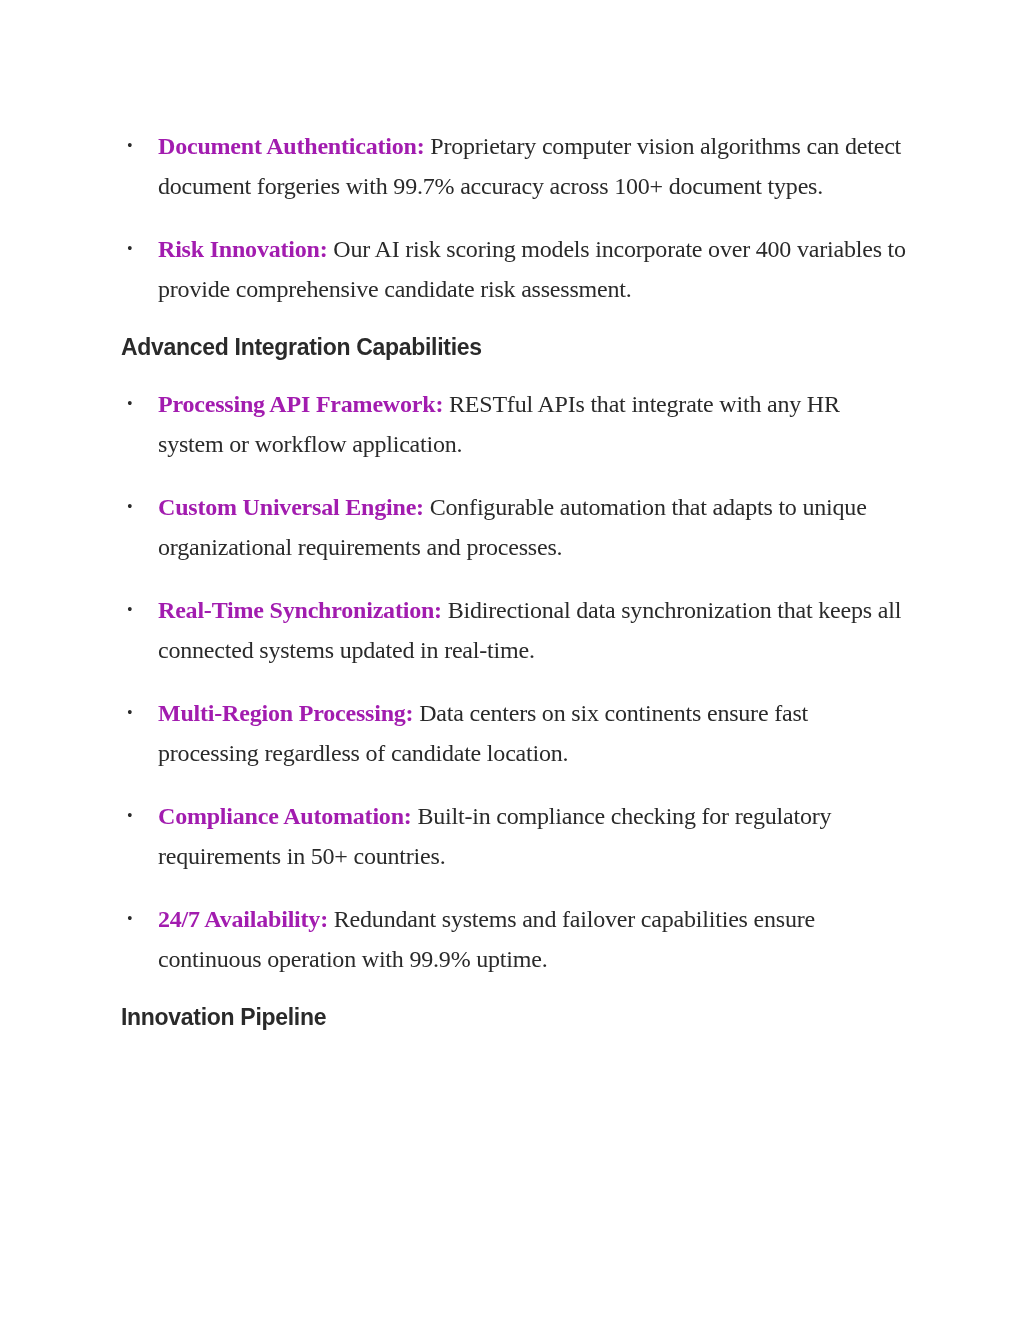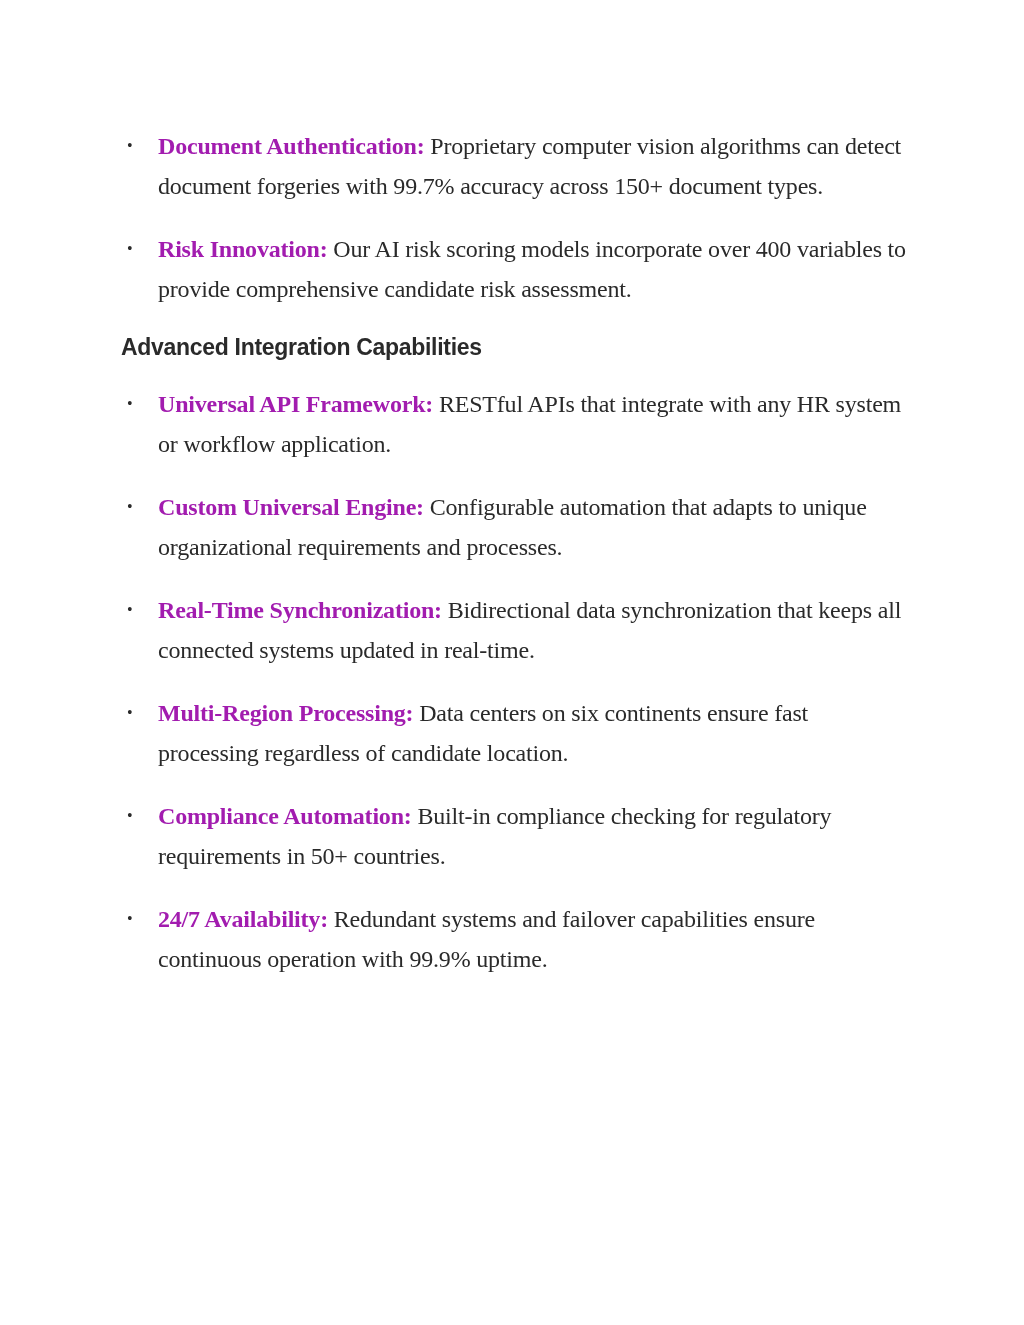--- a/index.html
+++ b/index.html
@@ -38,33 +38,33 @@
 </style>
 </head>
 <body>
 
 <div class="page">
   <div class="content">
 
     <ul class="list">
       <li class="item">
         <span class="bullet">•</span>
-        <span class="term">Document Authentication:</span><span class="desc"> Proprietary computer vision algorithms can detect document forgeries with 99.7% accuracy across 150+ document types.</span>
+        <span class="term">Document Authentication:</span><span class="desc"> Proprietary computer vision algorithms can detect document forgeries with 99.7% accuracy across 100+ document types.</span>
       </li>
       <li class="item">
         <span class="bullet">•</span>
         <span class="term">Risk Innovation:</span><span class="desc"> Our AI risk scoring models incorporate over 400 variables to provide comprehensive candidate risk assessment.</span>
       </li>
     </ul>
 
     <h3 class="section">Advanced Integration Capabilities</h3>
     <ul class="list">
       <li class="item">
         <span class="bullet">•</span>
-        <span class="term">Universal API Framework:</span><span class="desc"> RESTful APIs that integrate with any HR system or workflow application.</span>
+        <span class="term">Processing API Framework:</span><span class="desc"> RESTful APIs that integrate with any HR system or workflow application.</span>
       </li>
       <li class="item">
         <span class="bullet">•</span>
         <span class="term">Custom Universal Engine:</span><span class="desc"> Configurable automation that adapts to unique organizational requirements and processes.</span>
       </li>
       <li class="item">
         <span class="bullet">•</span>
         <span class="term">Real-Time Synchronization:</span><span class="desc"> Bidirectional data synchronization that keeps all connected systems updated in real-time.</span>
       </li>
     </ul>
@@ -77,15 +77,16 @@
       <li class="item">
         <span class="bullet">•</span>
         <span class="term">Compliance Automation:</span><span class="desc"> Built-in compliance checking for regulatory requirements in 50+ countries.</span>
       </li>
       <li class="item">
         <span class="bullet">•</span>
         <span class="term">24/7 Availability:</span><span class="desc"> Redundant systems and failover capabilities ensure continuous operation with 99.9% uptime.</span>
       </li>
     </ul>
 
+    <h3 class="section">Innovation Pipeline</h3>
 
   </div>
 </div>
 
 </body></html>

